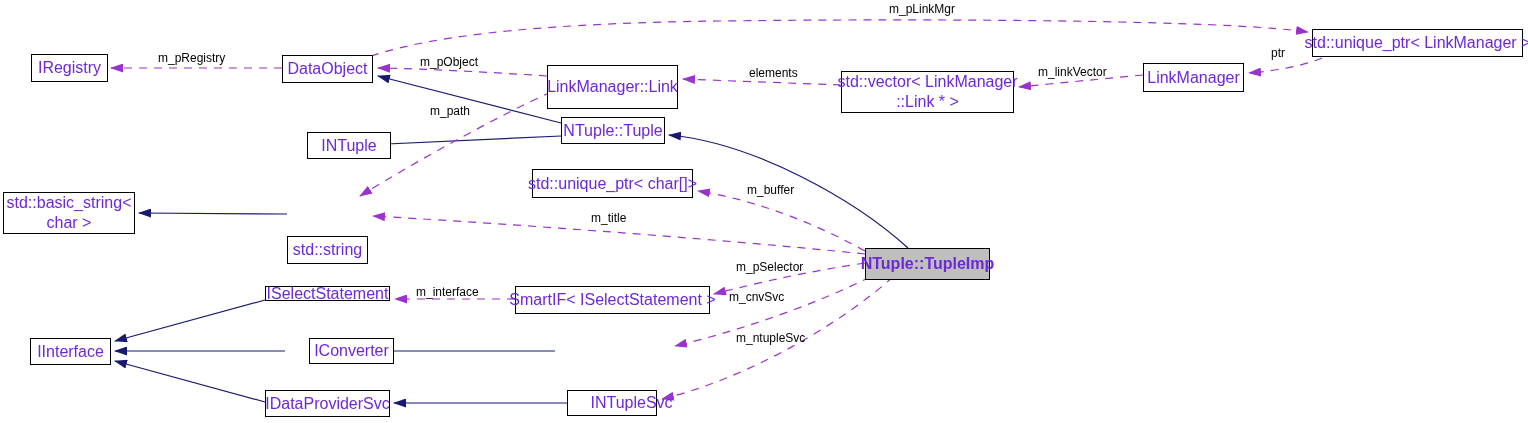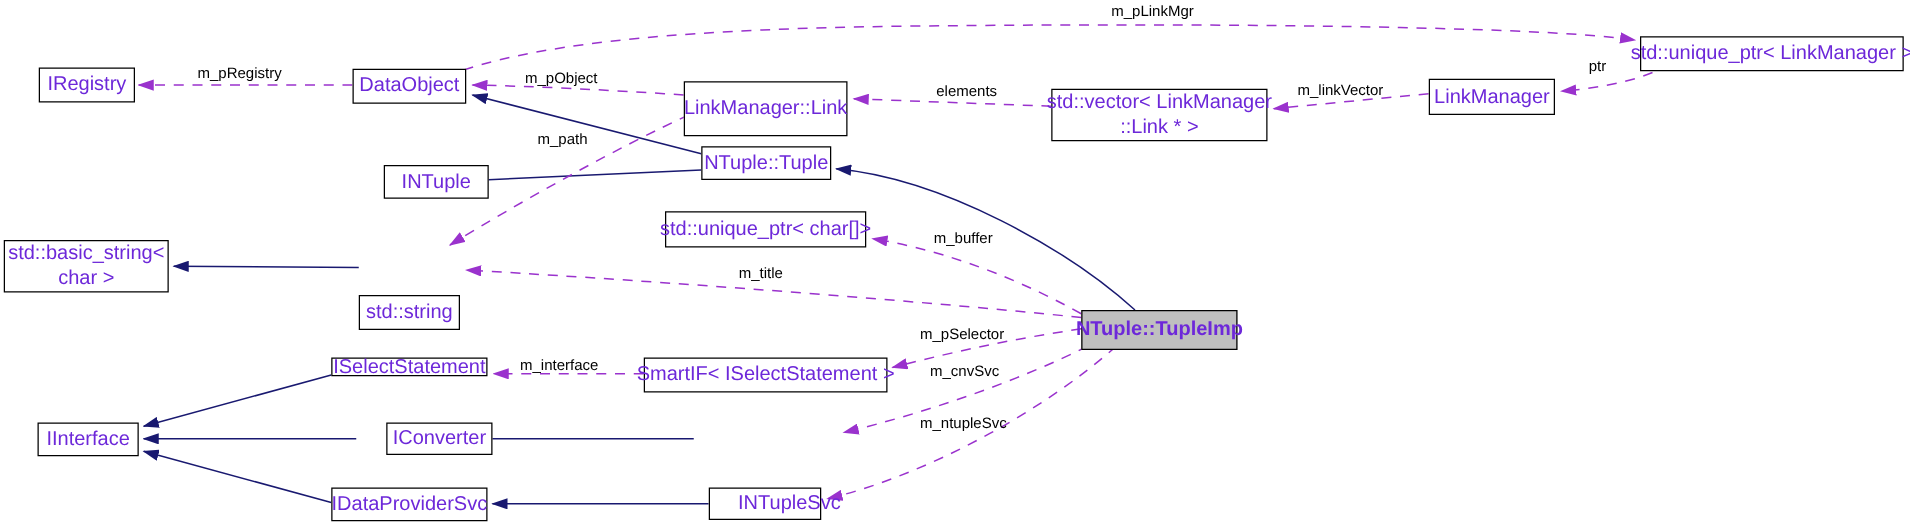--- a/index.html
+++ b/index.html
@@ -83,21 +83,21 @@
 <div class="edge-label" style="left: 158px; top: 51px;">m_pRegistry</div>
     <div class="edge-label" style="left: 889px; top: 2px;">m_pLinkMgr</div>
     <div class="edge-label" style="left: 1271px; top: 46px;">ptr</div>
     <div class="edge-label" style="left: 1038px; top: 65px;">m_linkVector</div>
     <div class="edge-label" style="left: 749px; top: 66px;">elements</div>
     <div class="edge-label" style="left: 420px; top: 55px;">m_pObject</div>
     <div class="edge-label" style="left: 430px; top: 104px;">m_path</div>
     <div class="edge-label" style="left: 747px; top: 183px;">m_buffer</div>
     <div class="edge-label" style="left: 591px; top: 211px;">m_title</div>
     <div class="edge-label" style="left: 736px; top: 260px;">m_pSelector</div>
-    <div class="edge-label" style="left: 744px; top: 290px;">m_cnvSvc</div>
+    <div class="edge-label" style="left: 729px; top: 290px;">m_cnvSvc</div>
     <div class="edge-label" style="left: 736px; top: 331px;">m_ntupleSvc</div>
     <div class="edge-label" style="left: 416px; top: 285px;">m_interface</div>
     <div class="node" style="left: 31px; top: 54px; width: 77px; height: 28px;">
       <div>IRegistry</div>
     </div>
     <div class="node" style="left: 282px; top: 55px; width: 91px; height: 28px;">
       <div>DataObject</div>
     </div>
     <div class="node" style="left: 547px; top: 65px; width: 131px; height: 44px;">
       <div>LinkManager::Link</div>

